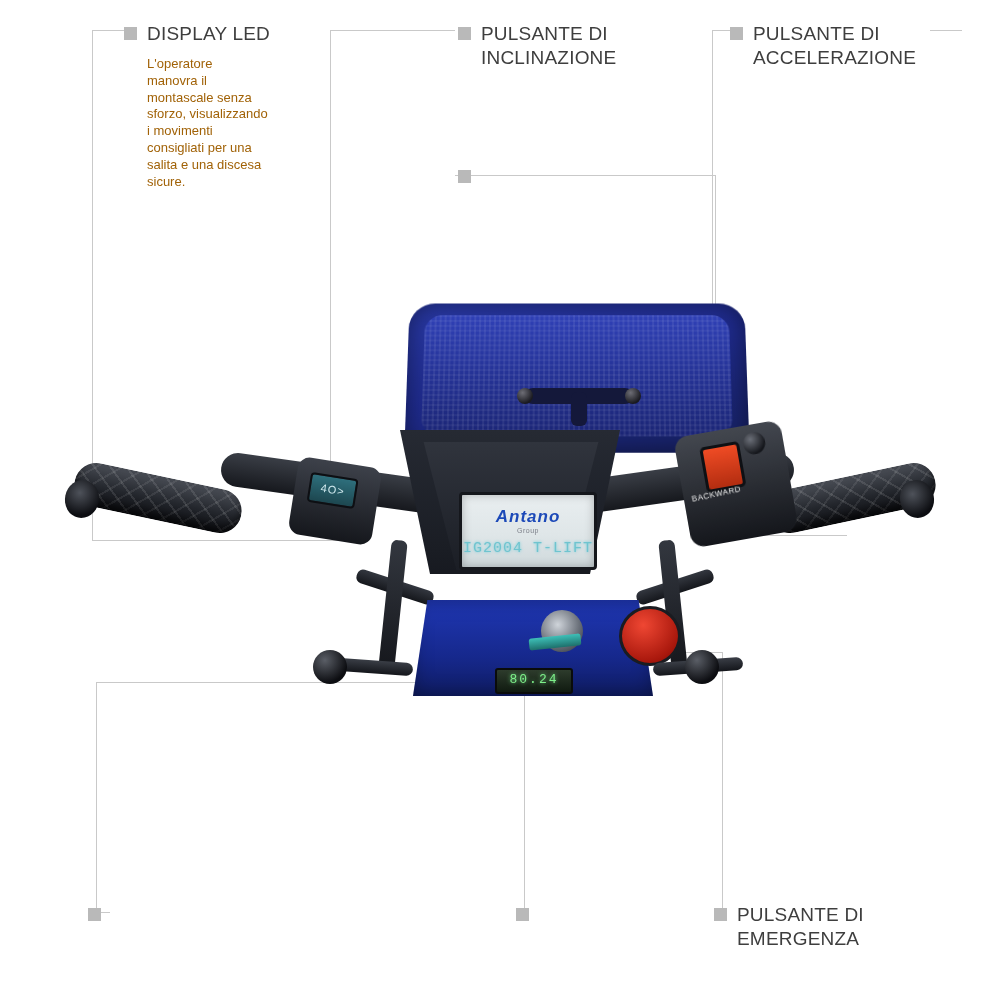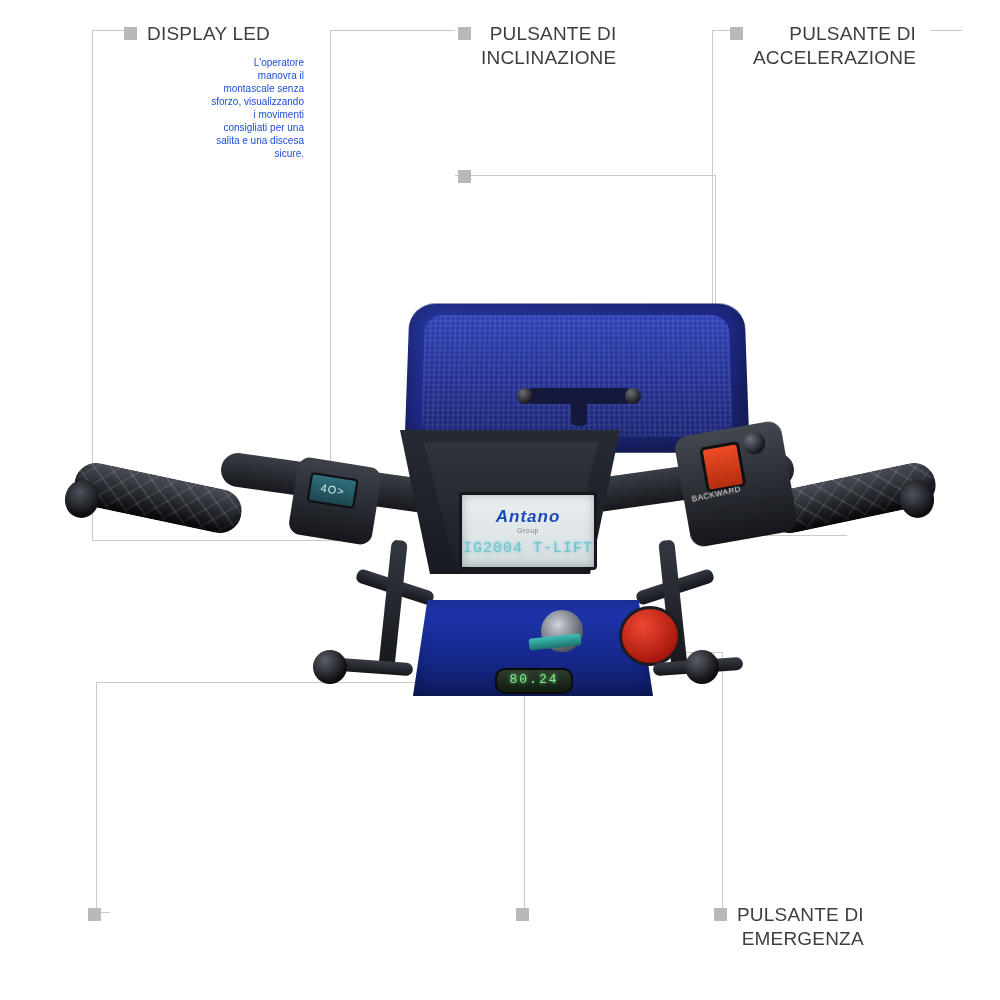--- a/index.html
+++ b/index.html
@@ -12,21 +12,20 @@
     height: 1000px;
     position: relative;
     overflow: hidden;
     font-family: "Liberation Sans", sans-serif;
     color: #3b3b3b;
   }
 
   
   .callout {
     position: absolute;
-    text-align: right;
   }
   .callout-head {
     display: flex;
     align-items: flex-start;
     gap: 10px;
   }
   .marker {
     width: 13px;
     height: 13px;
     background: #b9b9b9;
@@ -34,23 +33,23 @@
     margin-top: 5px;
   }
   .callout-title {
     font-size: 19px;
     line-height: 1.25;
     color: #3e3e3e;
     letter-spacing: 0.2px;
     white-space: pre-line;
   }
   .callout-body {
-    font-size: 10px;
+    font-size: 13px;
     line-height: 1.3;
-    color: #1d4ed8;
+    color: #a16207;
     margin-top: 10px;
     margin-left: 23px;
     white-space: pre-line;
   }
 
   
   .leader {
     position: absolute;
     border-color: #c9c9c9;
     border-style: solid;
@@ -322,21 +321,21 @@
     border: 3px solid #1a1c21;
   }
   .battery-ind {
     position: absolute;
     left: 440px;
     top: 388px;
     width: 74px;
     height: 22px;
     background: linear-gradient(180deg, #2d3b2c, #101a10);
     border: 2px solid #0a0c0a;
-    border-radius: 10px;
+    border-radius: 3px;
     color: #7ef08a;
     font-family: "Liberation Mono", monospace;
     font-size: 13px;
     text-align: center;
     line-height: 20px;
     letter-spacing: 2px;
     text-shadow: 0 0 4px rgba(120,240,140,.9);
   }
 
   .ball-knob {

